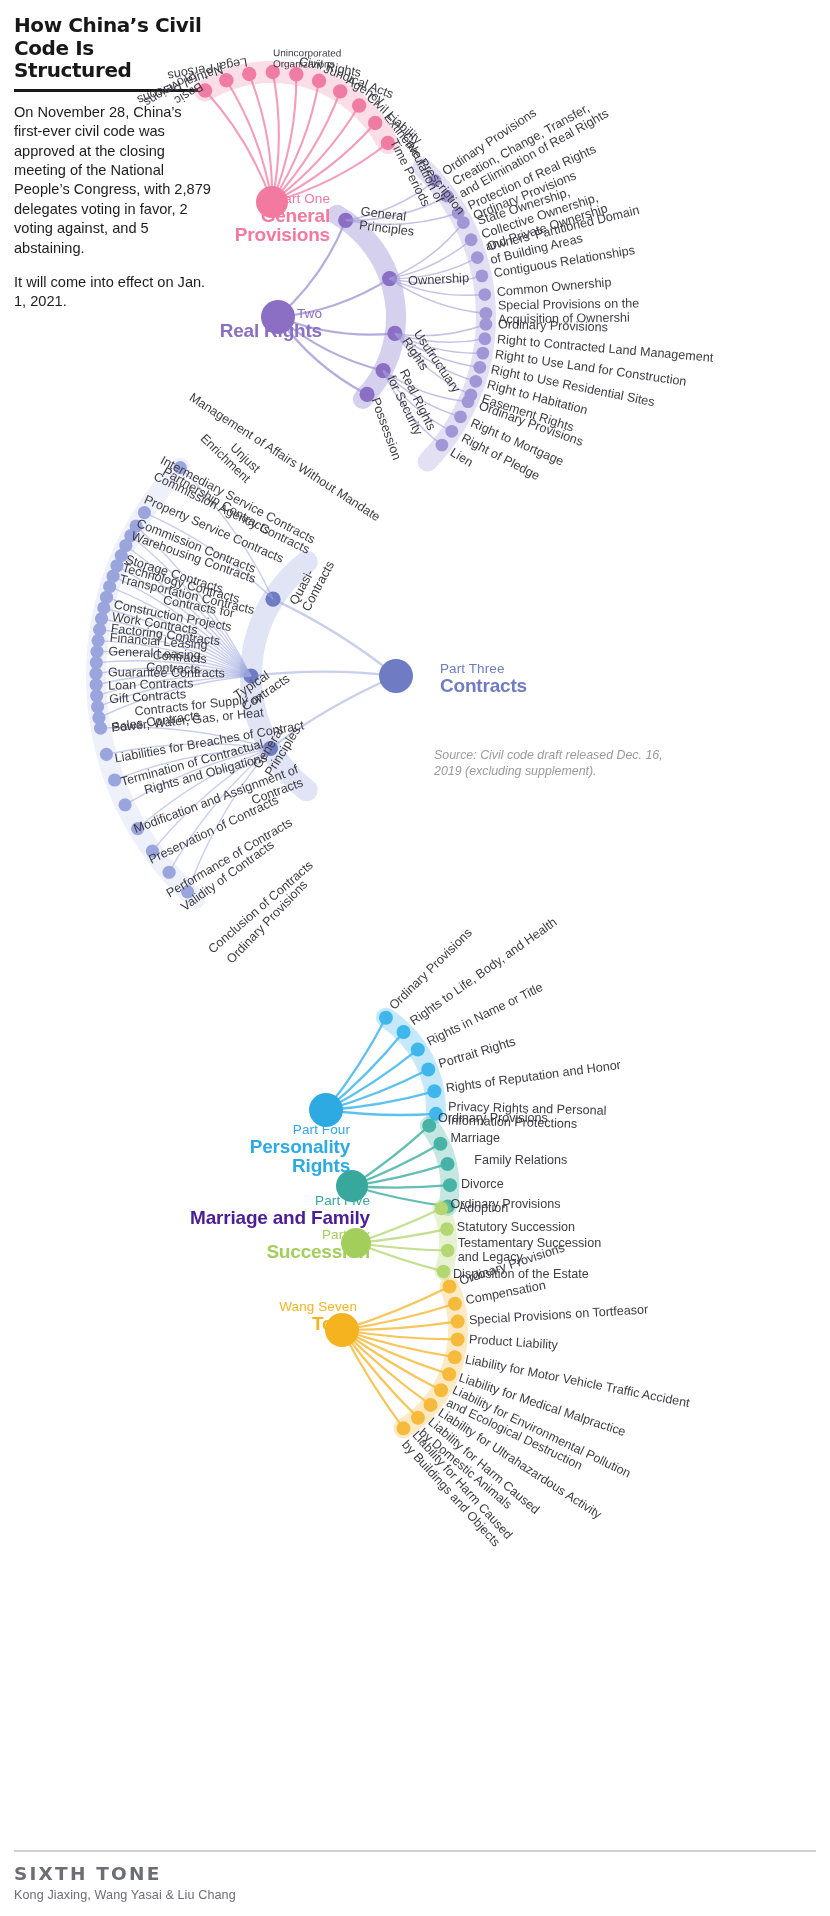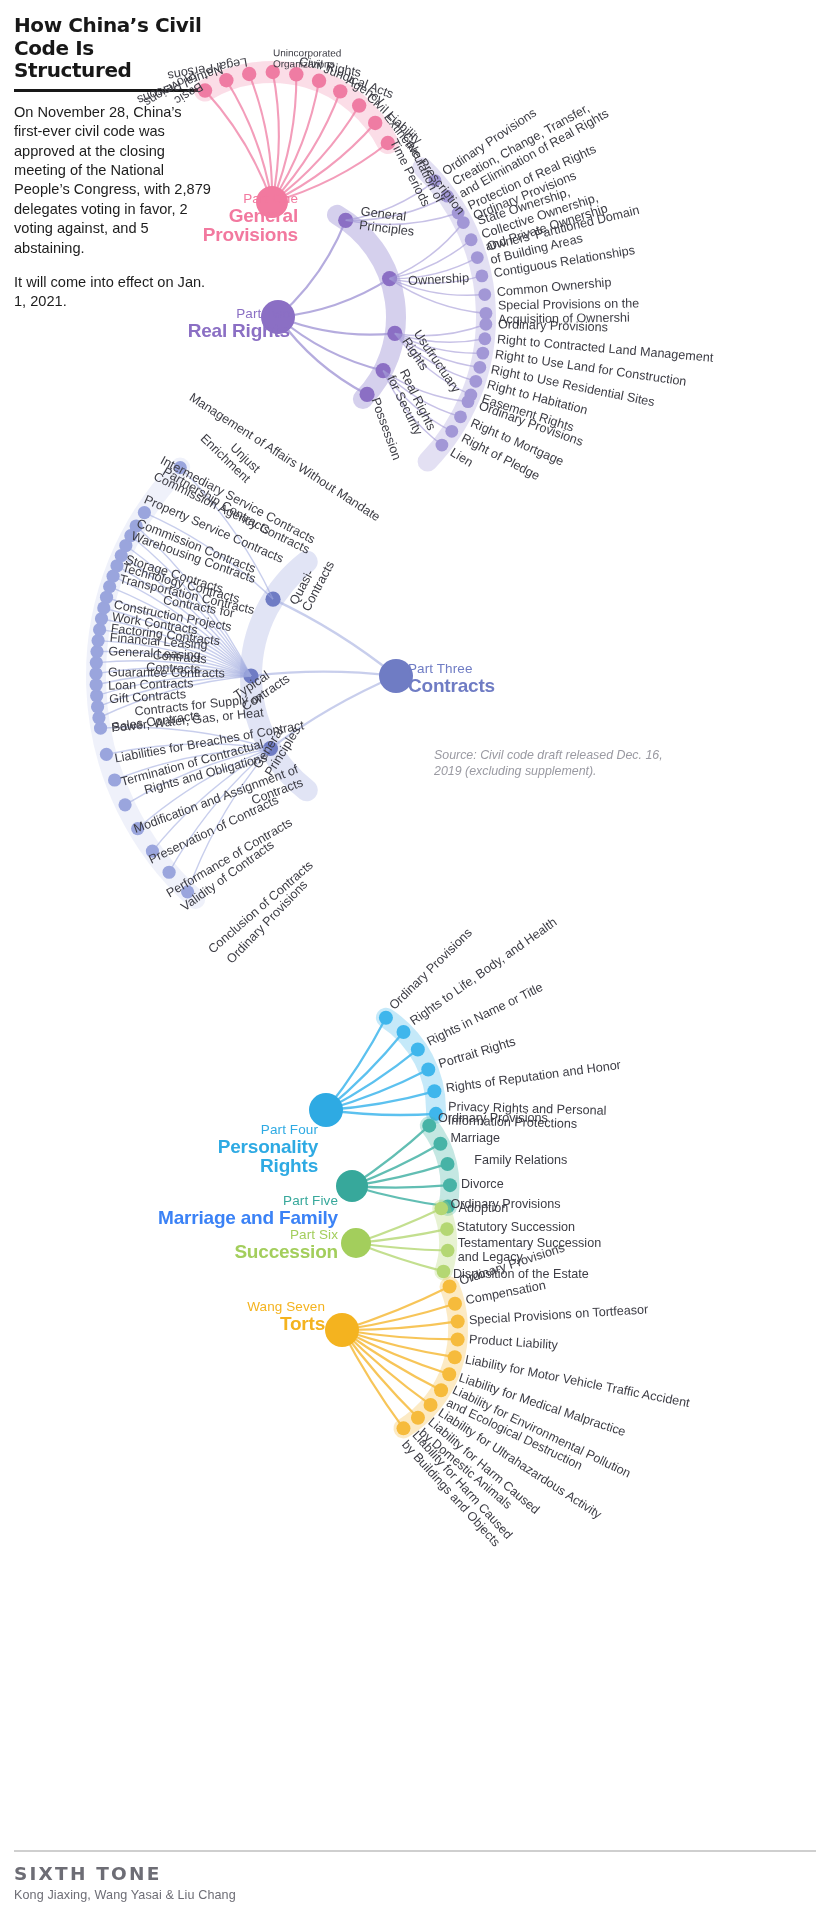--- a/index.html
+++ b/index.html
@@ -31,21 +31,21 @@
     font-size: 14.6px;
     line-height: 1.33;
     color: #1d1d1d;
   }
   .lede p + p { margin-top: 15px; }
 
   
   svg.graph { position: absolute; left: 0; top: 0; width: 830px; height: 1916px; }
 
   
-  .part-title { position: absolute; text-align: right; line-height: 1.02; }
+  .part-title { position: absolute; text-align: right; line-height: 1.02; margin-left: 32px; }
   .part-title .kicker { font-size: 13.5px; letter-spacing: 0.1px; display:block; }
   .part-title .name { font-size: 19px; font-weight: bold; display:block; letter-spacing: -0.2px;}
 
   
   .lbl {
     position: absolute;
     font-size: 12.6px;
     line-height: 1.08;
     color: #3c3c44;
     white-space: pre;
@@ -313,21 +313,21 @@
     <span class="name" style="color:#6f7cc4;">Contracts</span>
   </div>
 
   <div class="part-title" style="left:198px; top:1123px; width:120px;">
     <span class="kicker" style="color:#2eaae3;">Part Four</span>
     <span class="name" style="color:#2eaae3;">Personality Rights</span>
   </div>
 
   <div class="part-title" style="left:158px; top:1194px; width:180px;">
     <span class="kicker" style="color:#37a89b;">Part Five</span>
-    <span class="name" style="color:#3b82f6;">Marriage and Family</span>
+    <span class="name" style="color:#4c1d95;">Marriage and Family</span>
   </div>
 
   <div class="part-title" style="left:218px; top:1228px; width:120px;">
     <span class="kicker" style="color:#a3ce5c;">Part Six</span>
     <span class="name" style="color:#a3ce5c;">Succession</span>
   </div>
 
   <div class="part-title" style="left:205px; top:1300px; width:120px;">
     <span class="kicker" style="color:#f4b31f;">Wang Seven</span>
     <span class="name" style="color:#f4b31f;">Torts</span>

